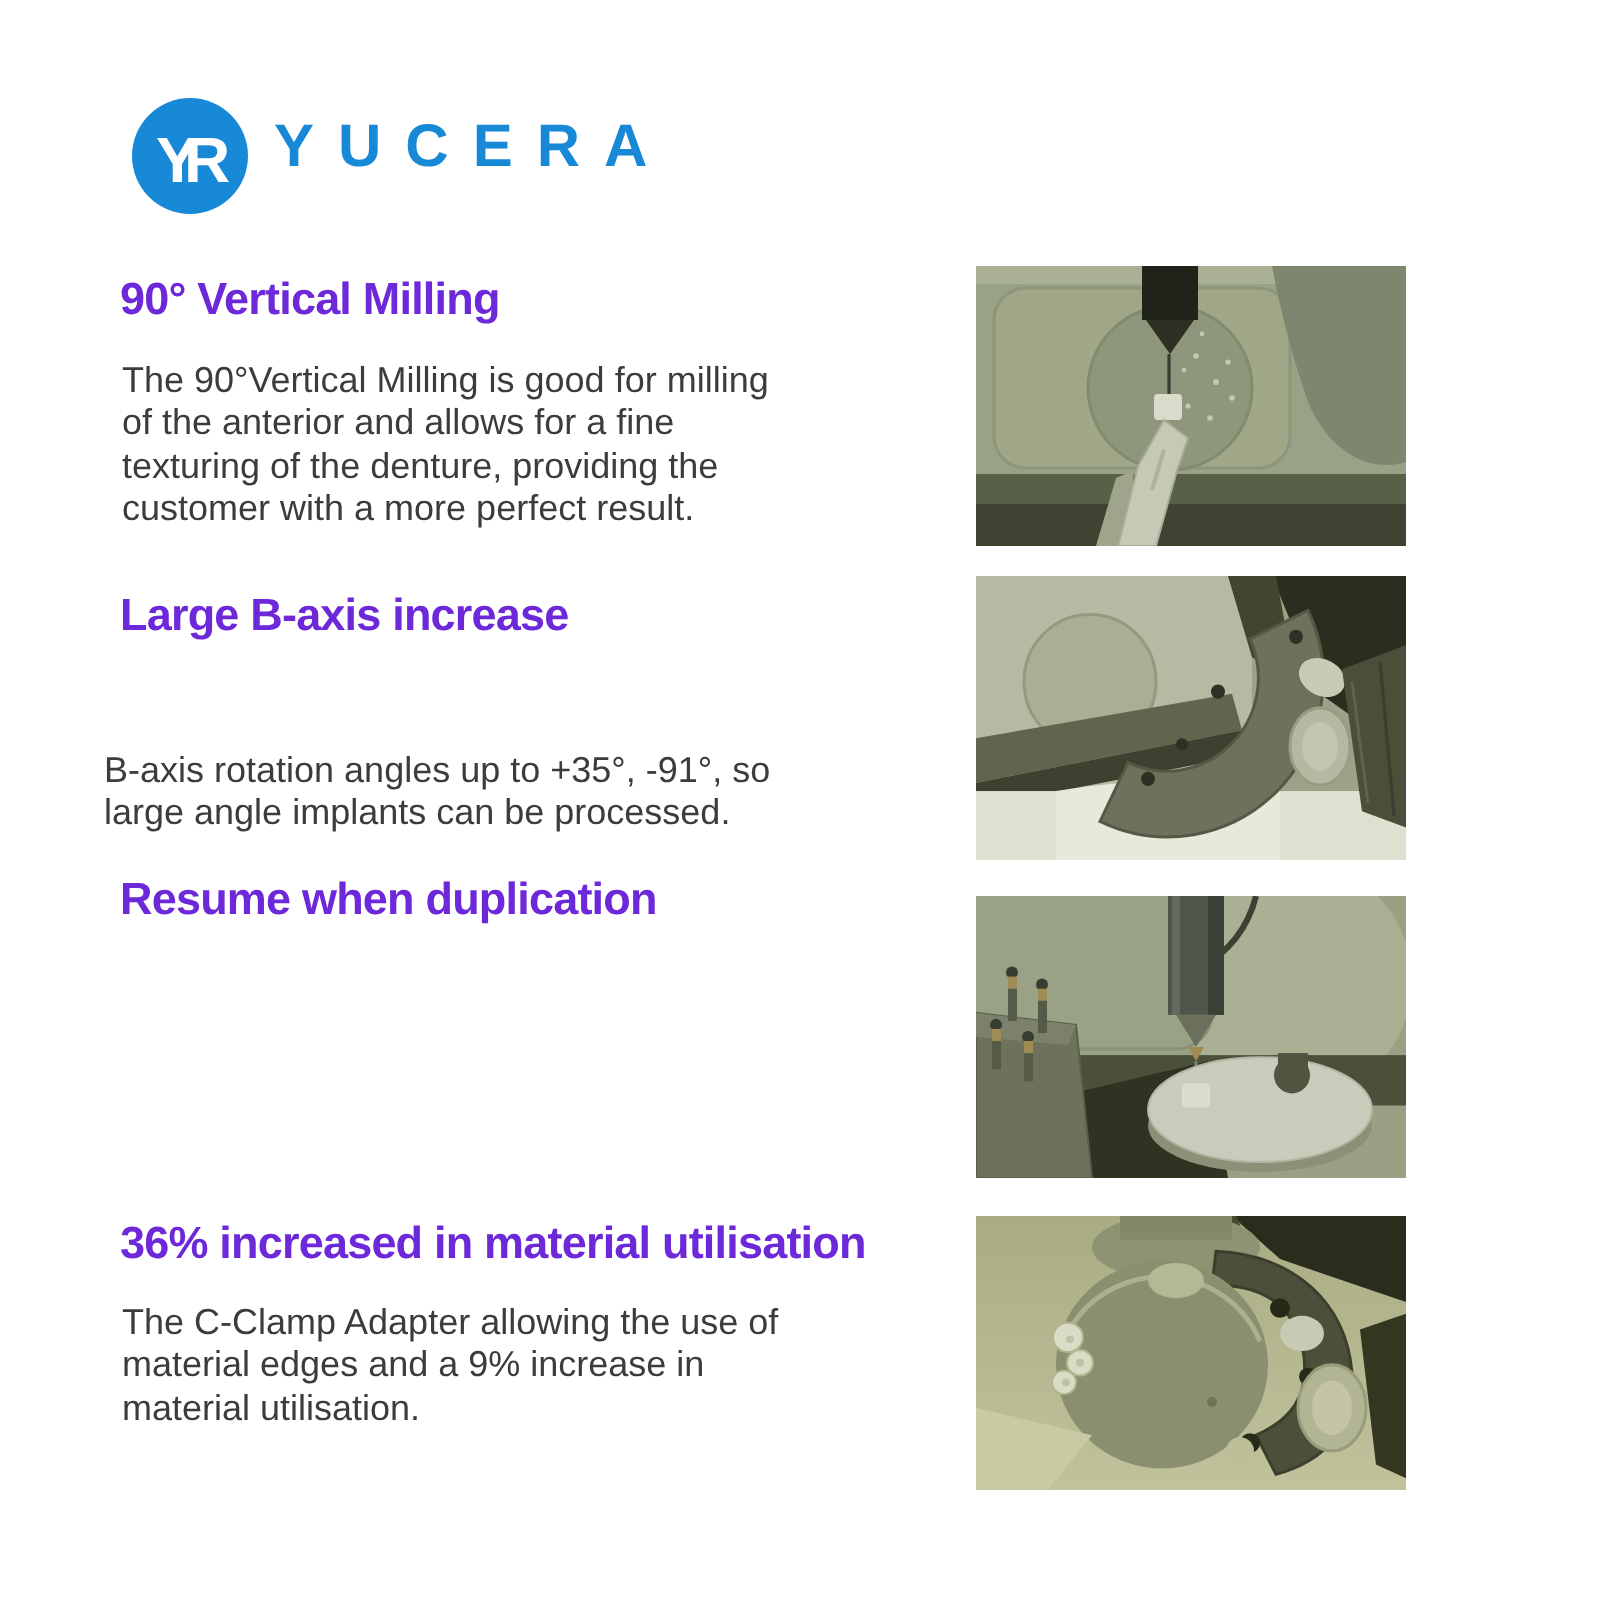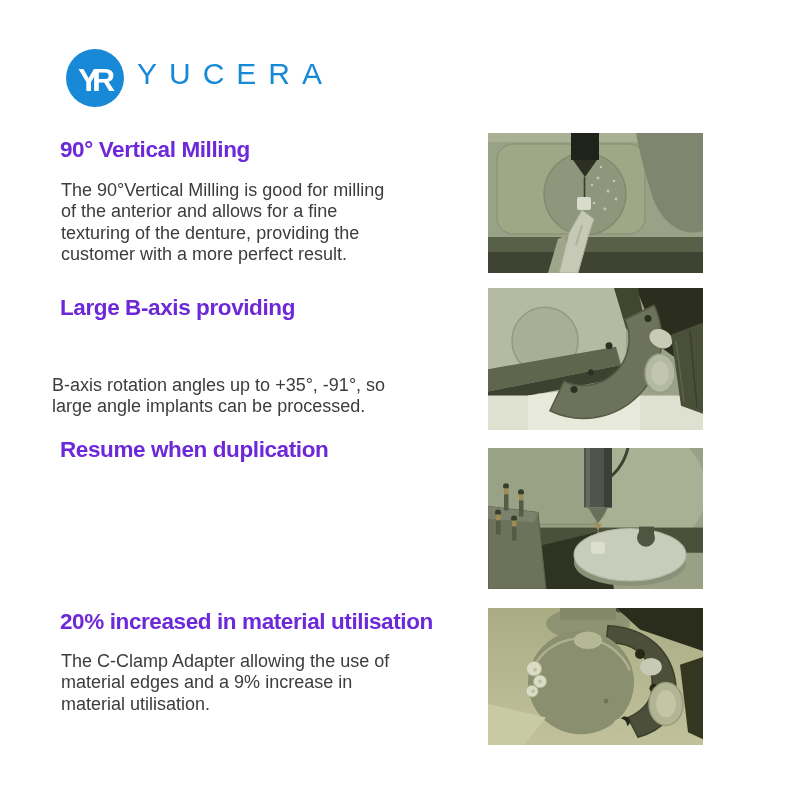--- a/index.html
+++ b/index.html
@@ -10,21 +10,21 @@
     background: #ffffff;
     overflow: hidden;
     font-family: "Liberation Sans", sans-serif;
   }
   .abs { position: absolute; }
 
   
   .logo-mark { left: 66px; top: 49px; width: 58px; height: 58px; }
   .logo-text {
     left: 137px; top: 57px;
-    font-size: 30px; font-weight: 400;
+    font-size: 30px; font-weight: 700;
     letter-spacing: 12px;
     color: #1789d6;
     white-space: nowrap;
   }
 
   
   .feature-heading {
     margin: 0;
     font-size: 22.5px;
     font-weight: 700;
@@ -58,27 +58,27 @@
     </svg>
   </div>
   <div class="abs logo-text">YUCERA</div>
 
   <h2 class="abs feature-heading" style="left:60px; top:137px;">90° Vertical Milling</h2>
   <p class="abs feature-body" style="left:61px; top:180px;">The 90°Vertical Milling is good for milling
 of the anterior and allows for a fine
 texturing of the denture, providing the
 customer with a more perfect result.</p>
 
-  <h2 class="abs feature-heading" style="left:60px; top:295px;">Large B-axis providing</h2>
+  <h2 class="abs feature-heading" style="left:60px; top:295px;">Large B-axis increase</h2>
   <p class="abs feature-body" style="left:52px; top:333px;margin-top:42px;">B-axis rotation angles up to +35°, -91°, so
 large angle implants can be processed.</p>
 
   <h2 class="abs feature-heading" style="left:60px; top:437px;">Resume when duplication</h2>
 
-  <h2 class="abs feature-heading" style="left:60px; top:609px;">20% increased in material utilisation</h2>
+  <h2 class="abs feature-heading" style="left:60px; top:609px;">36% increased in material utilisation</h2>
   <p class="abs feature-body" style="left:61px; top:651px;">The C-Clamp Adapter allowing the use of
 material edges and a 9% increase in
 material utilisation.</p>
 
   <div class="abs photo" style="left:488px; top:133px; width:215px; height:140px;" role="img" aria-label="Milling spindle cutting a vertically mounted denture blank inside the machine chamber">
     <svg viewBox="0 0 215 140" preserveAspectRatio="none">
       <rect width="215" height="140" fill="#99a186"></rect>
       <rect width="215" height="9" fill="#aab094"></rect>
       <rect x="9" y="11" width="148" height="90" rx="16" fill="#a0a786" stroke="#8e957a" stroke-width="1.5"></rect>
       <path d="M148,0 L215,0 L215,98 C196,104 176,92 166,68 C159,48 152,22 148,0 Z" fill="#7e866f"></path>

